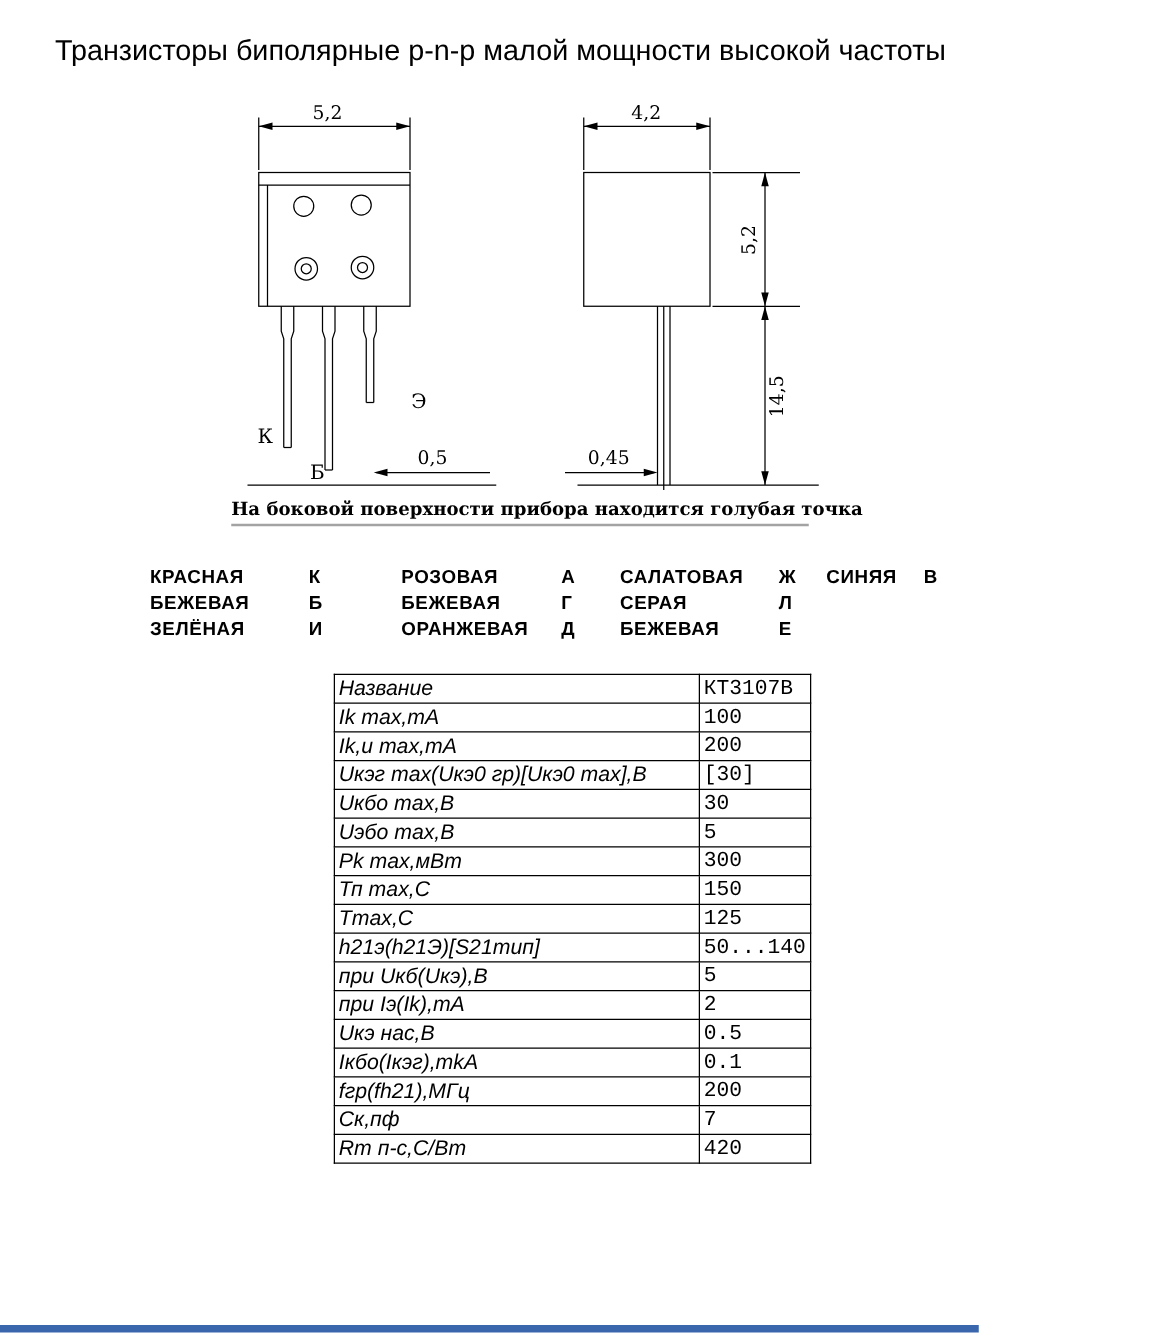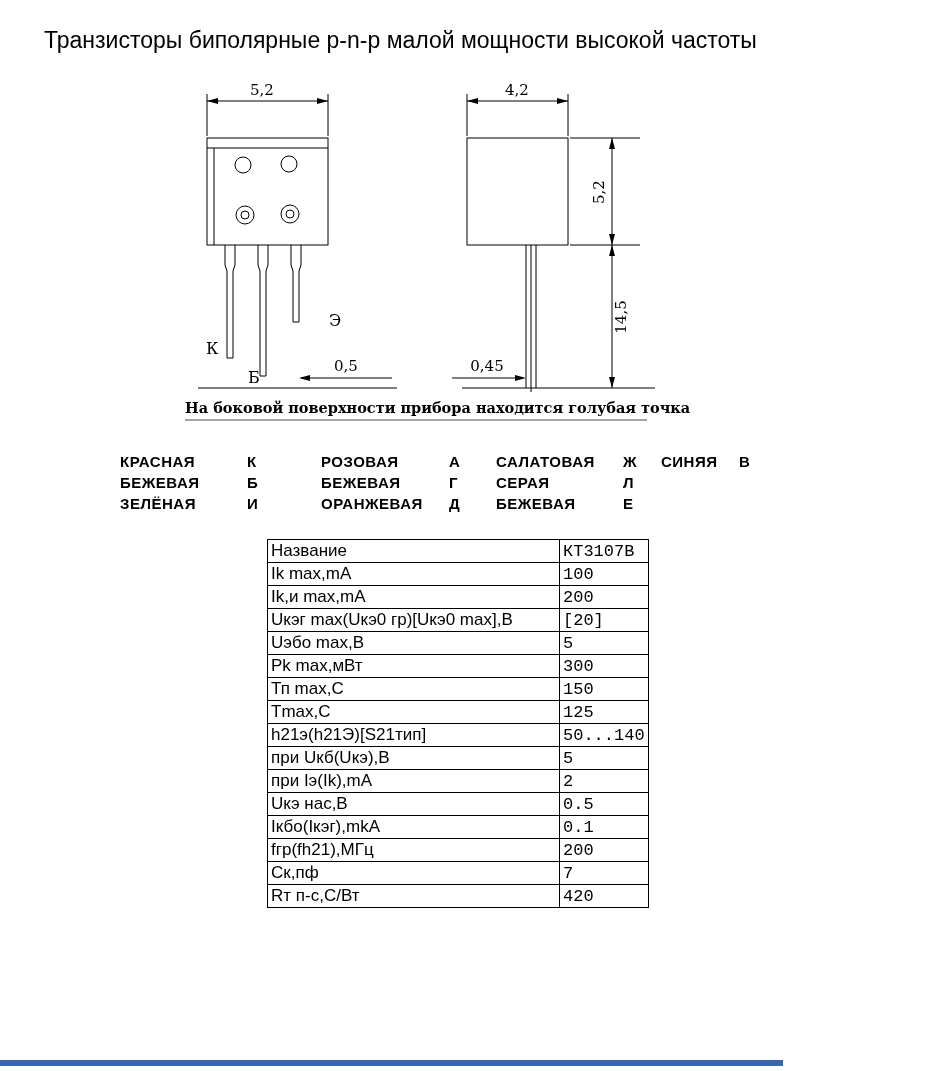--- a/index.html
+++ b/index.html
@@ -14,21 +14,21 @@
           font-size:14.5px; border-bottom:2px solid #a3a3a3; padding-bottom:3px; white-space:nowrap; }
   #note1 { left:185px; top:399px; width:462px; }
   #note2 { left:118px; top:420px; width:596px; }
   .cc-grid { position:absolute; left:120px; top:453px; display:grid;
              grid-template-columns:127px 74px 128px 47px 127px 38px 78px 40px;
              grid-auto-rows:21px; font-family:Liberation Sans, sans-serif; font-weight:bold;
              font-size:15px; letter-spacing:0.5px; white-space:nowrap; }
   table.spec { position:absolute; left:267px; top:539px; border-collapse:collapse; font-size:17px; }
   table.spec td { border:1px solid #000; height:23px; padding:0 3px; white-space:nowrap;
                   vertical-align:middle; }
-  table.spec td[data-name="spec-param"] { width:292px; }
+  table.spec td[data-name="spec-param"] { width:292px;font-style:italic; }
   table.spec td[data-name="spec-value"] { width:84px;font-family:Liberation Mono, monospace; }
   .bottom-bar { position:absolute; left:0; top:1060px; width:932px; height:6px;
                 background:var(--frame_blue,#3a66ad); }
 </style>
 </head>
 <body>
 
 <div id="page" data-name="datasheet-page">
 
   <div class="page-title" data-name="page-title">Транзисторы биполярные p-n-p малой мощности высокой частоты</div>
@@ -153,21 +153,25 @@
         <tr data-name="table-row">
     <td data-name="spec-param">Ik max,mA</td>
     <td data-name="spec-value">100</td>
   </tr>
         <tr data-name="table-row">
     <td data-name="spec-param">Ik,и max,mA</td>
     <td data-name="spec-value">200</td>
   </tr>
         <tr data-name="table-row">
     <td data-name="spec-param">Uкэг max(Uкэ0 гр)[Uкэ0 max],В</td>
-    <td data-name="spec-value">[20]</td>
+    <td data-name="spec-value">[30]</td>
+  </tr>
+        <tr data-name="table-row">
+    <td data-name="spec-param">Uкбо max,В</td>
+    <td data-name="spec-value">30</td>
   </tr>
         <tr data-name="table-row">
     <td data-name="spec-param">Uэбо max,В</td>
     <td data-name="spec-value">5</td>
   </tr>
         <tr data-name="table-row">
     <td data-name="spec-param">Pk max,мВт</td>
     <td data-name="spec-value">300</td>
   </tr>
         <tr data-name="table-row">

